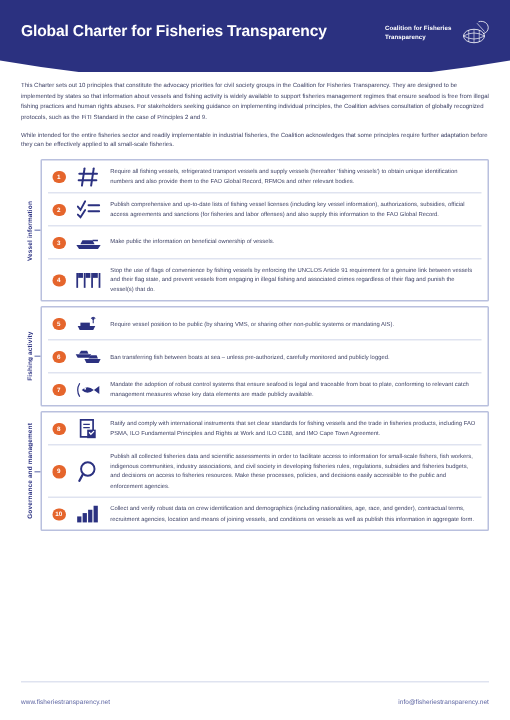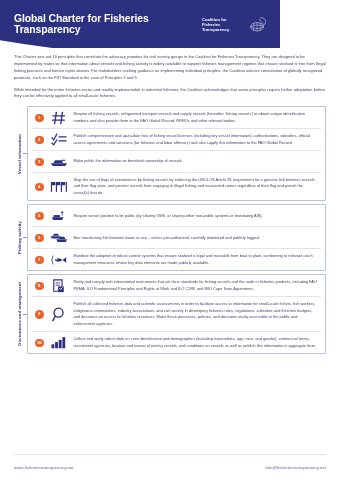--- a/index.html
+++ b/index.html
@@ -11,21 +11,21 @@
   }
   .page {
     position: relative;
     width: 340px; height: 480px;
     background: #ffffff;
   }
 
   
   .header {
     position: relative;
-    width: 280px;
+    width: 340px;
     height: 48px;
     background: #2b3180;
     overflow: hidden;
   }
   .header-inner {
     display: flex;
     align-items: center;
     justify-content: space-between;
     padding: 13px 14px 0 14px;
   }

